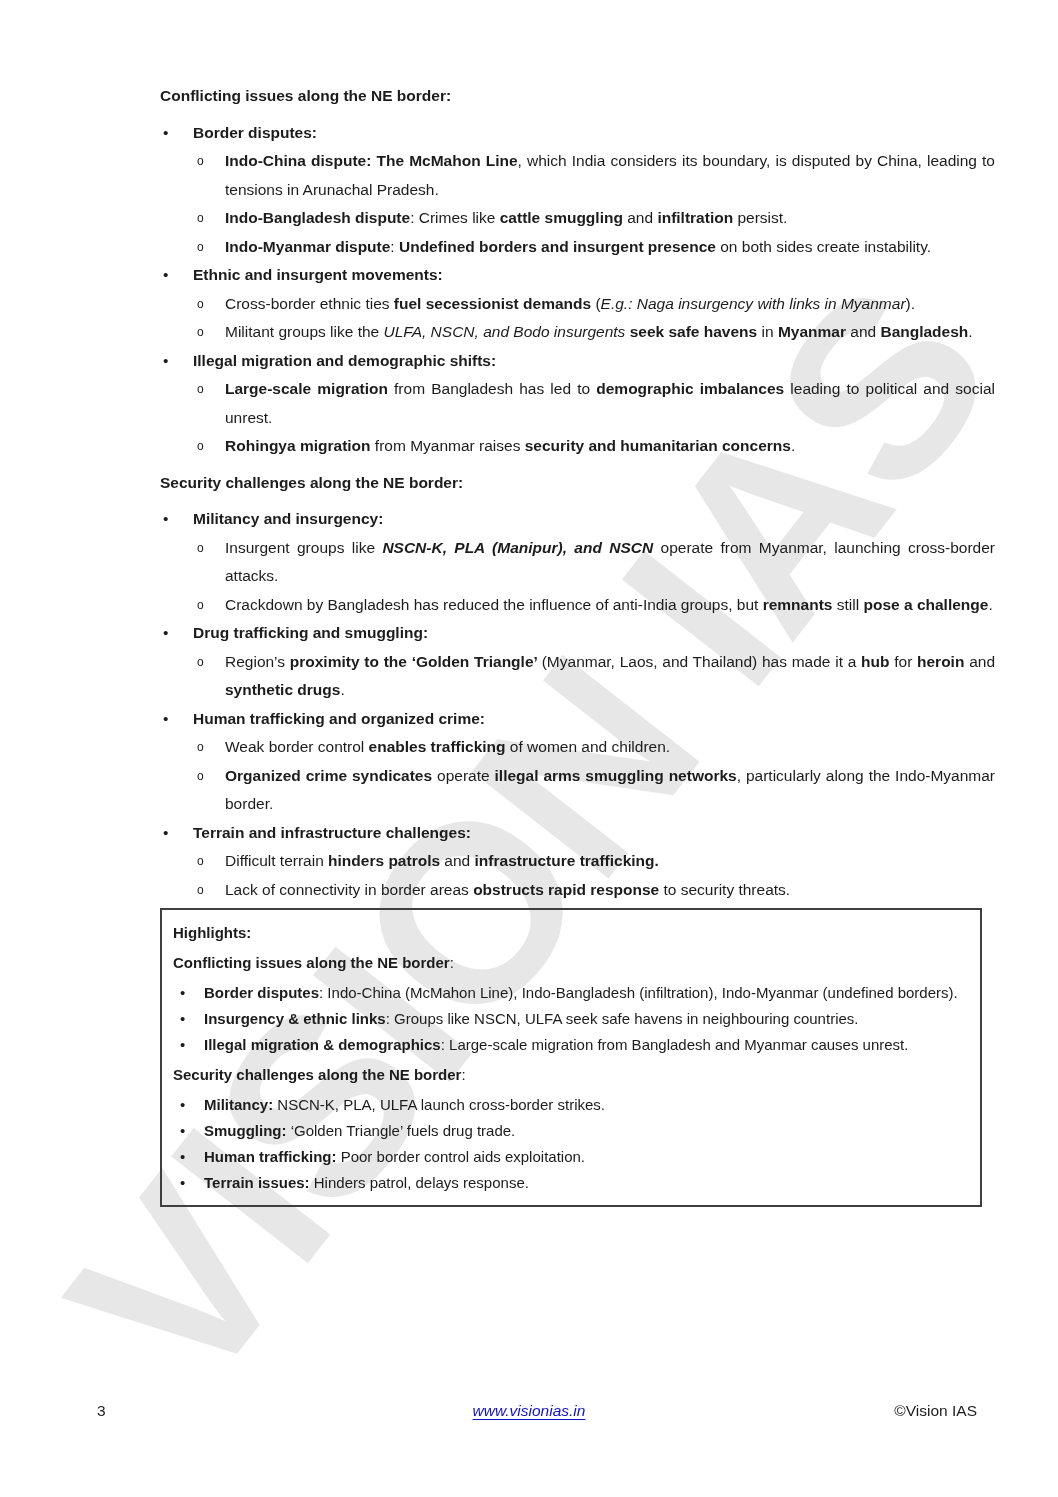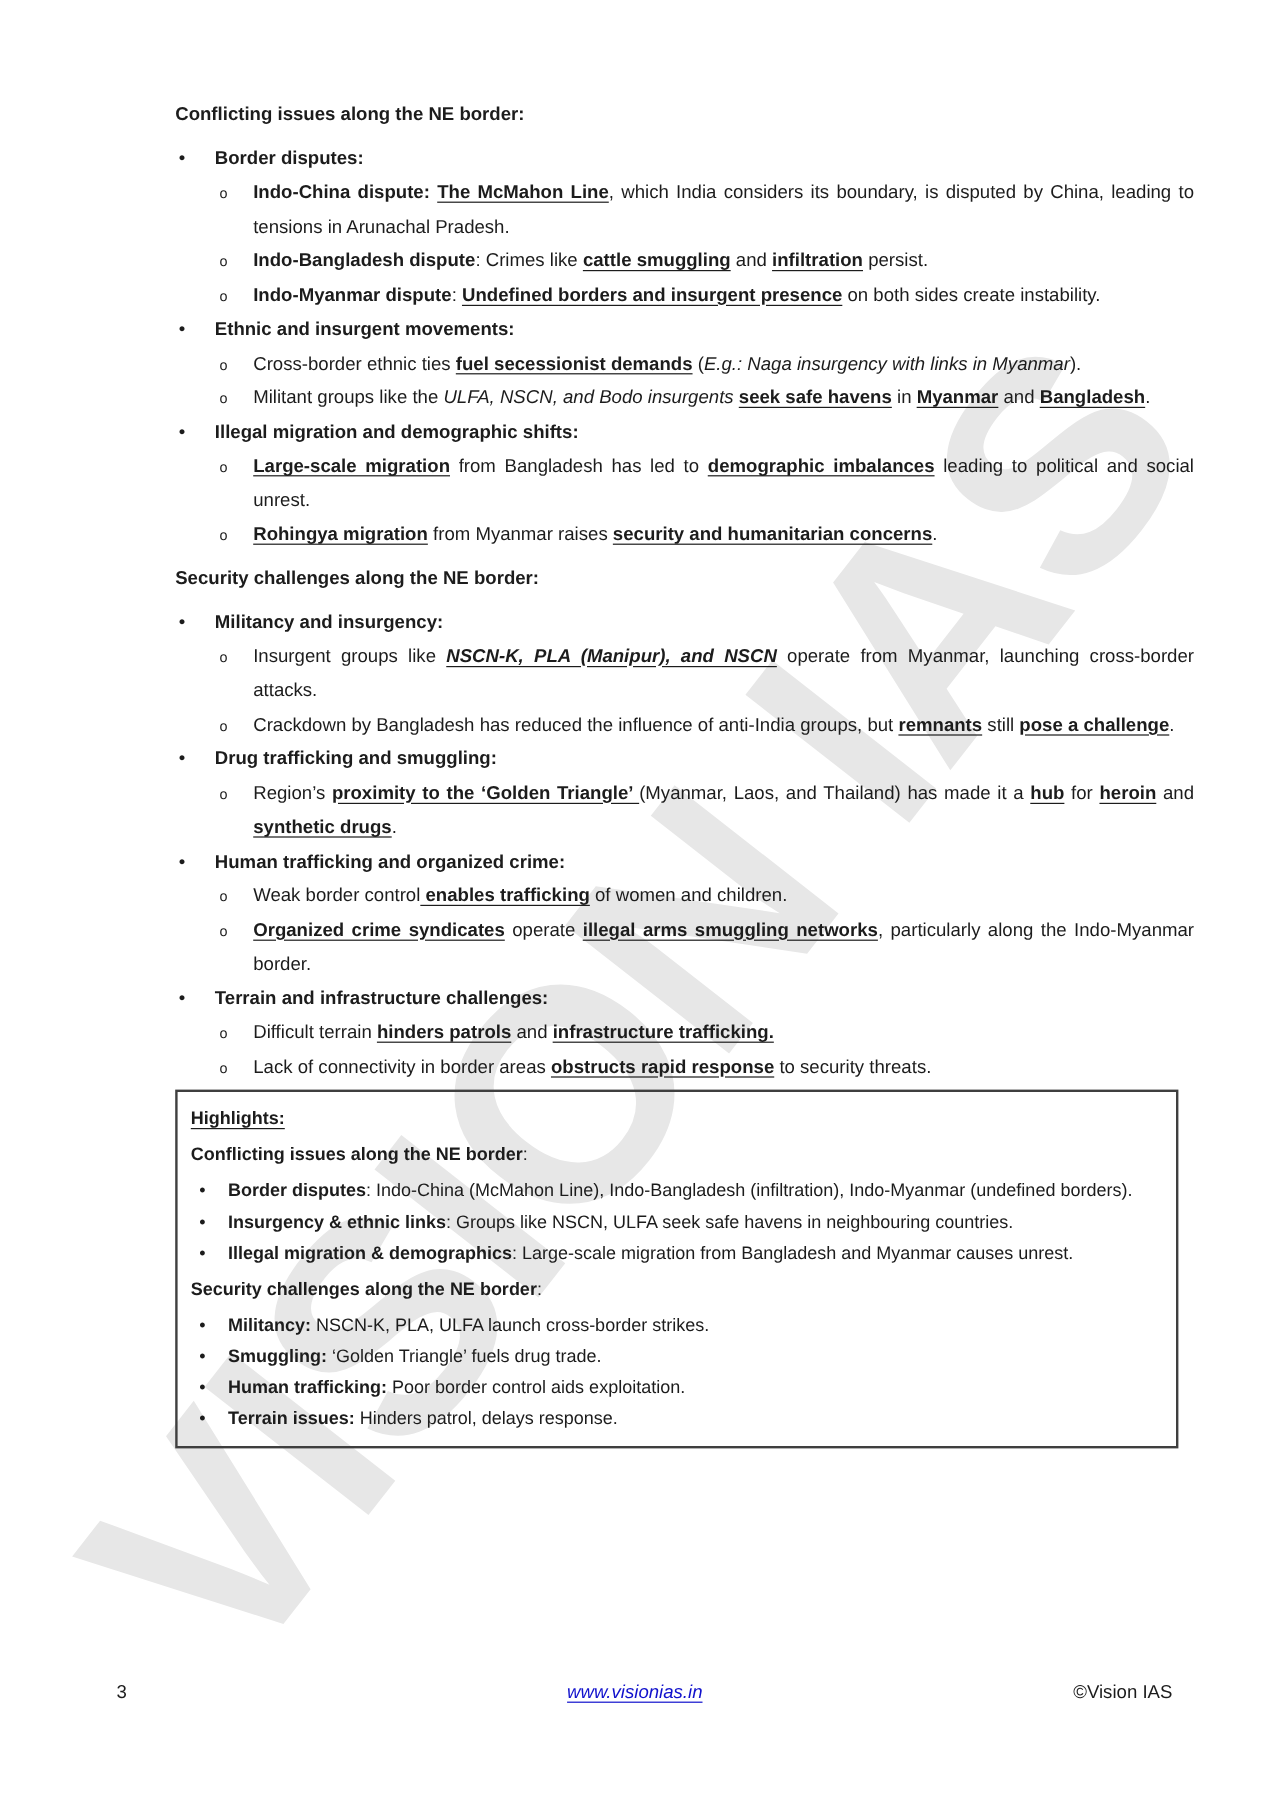--- a/index.html
+++ b/index.html
@@ -14,34 +14,34 @@
   .page{position:absolute;inset:0;overflow:hidden;background:#ffffff;}
   
   .watermark{
     position:absolute;left:50%;top:56%;
     transform:translate(-50%,-50%) rotate(-52deg);
     font-size:252px;font-weight:bold;letter-spacing:-4px;
     color:#e7e7e7;white-space:nowrap;z-index:0;user-select:none;
   }
   
   .content{
-    position:absolute;left:146px;right:63px;top:82px;z-index:1;
+    position:absolute;left:160px;right:63px;top:82px;z-index:1;
     font-size:15.5px;line-height:28.5px;
   }
   .blk{margin:0;}
   .h{font-weight:bold;margin:8px 0;}
   .content > .h:first-child{margin-top:0;}
   .p{margin-top:8px;text-align:justify;}
   .b1{display:flex;}
   .b1 > .m{width:33px;flex:0 0 33px;padding-left:3px;box-sizing:border-box;}
   .b2{display:flex;padding-left:37px;}
   .b2 > .m{width:28px;flex:0 0 28px;font-size:12px;}
   .bt{flex:1;text-align:justify;}
   .b{font-weight:bold;}
-  .u{text-decoration:underline;text-underline-offset:3px;}
+  .u{text-underline-offset:3px;}
   .i{font-style:italic;}
   
   .hbox{
     margin-top:4px;margin-right:13px;
     border:2px solid #3f3f3f;
     padding:10px 14px 9px 11px;
     font-size:15px;line-height:26px;
   }
   .hbox .p{margin:4px 0;text-align:left;}
   .hbox .p:first-child{margin-top:0;}

